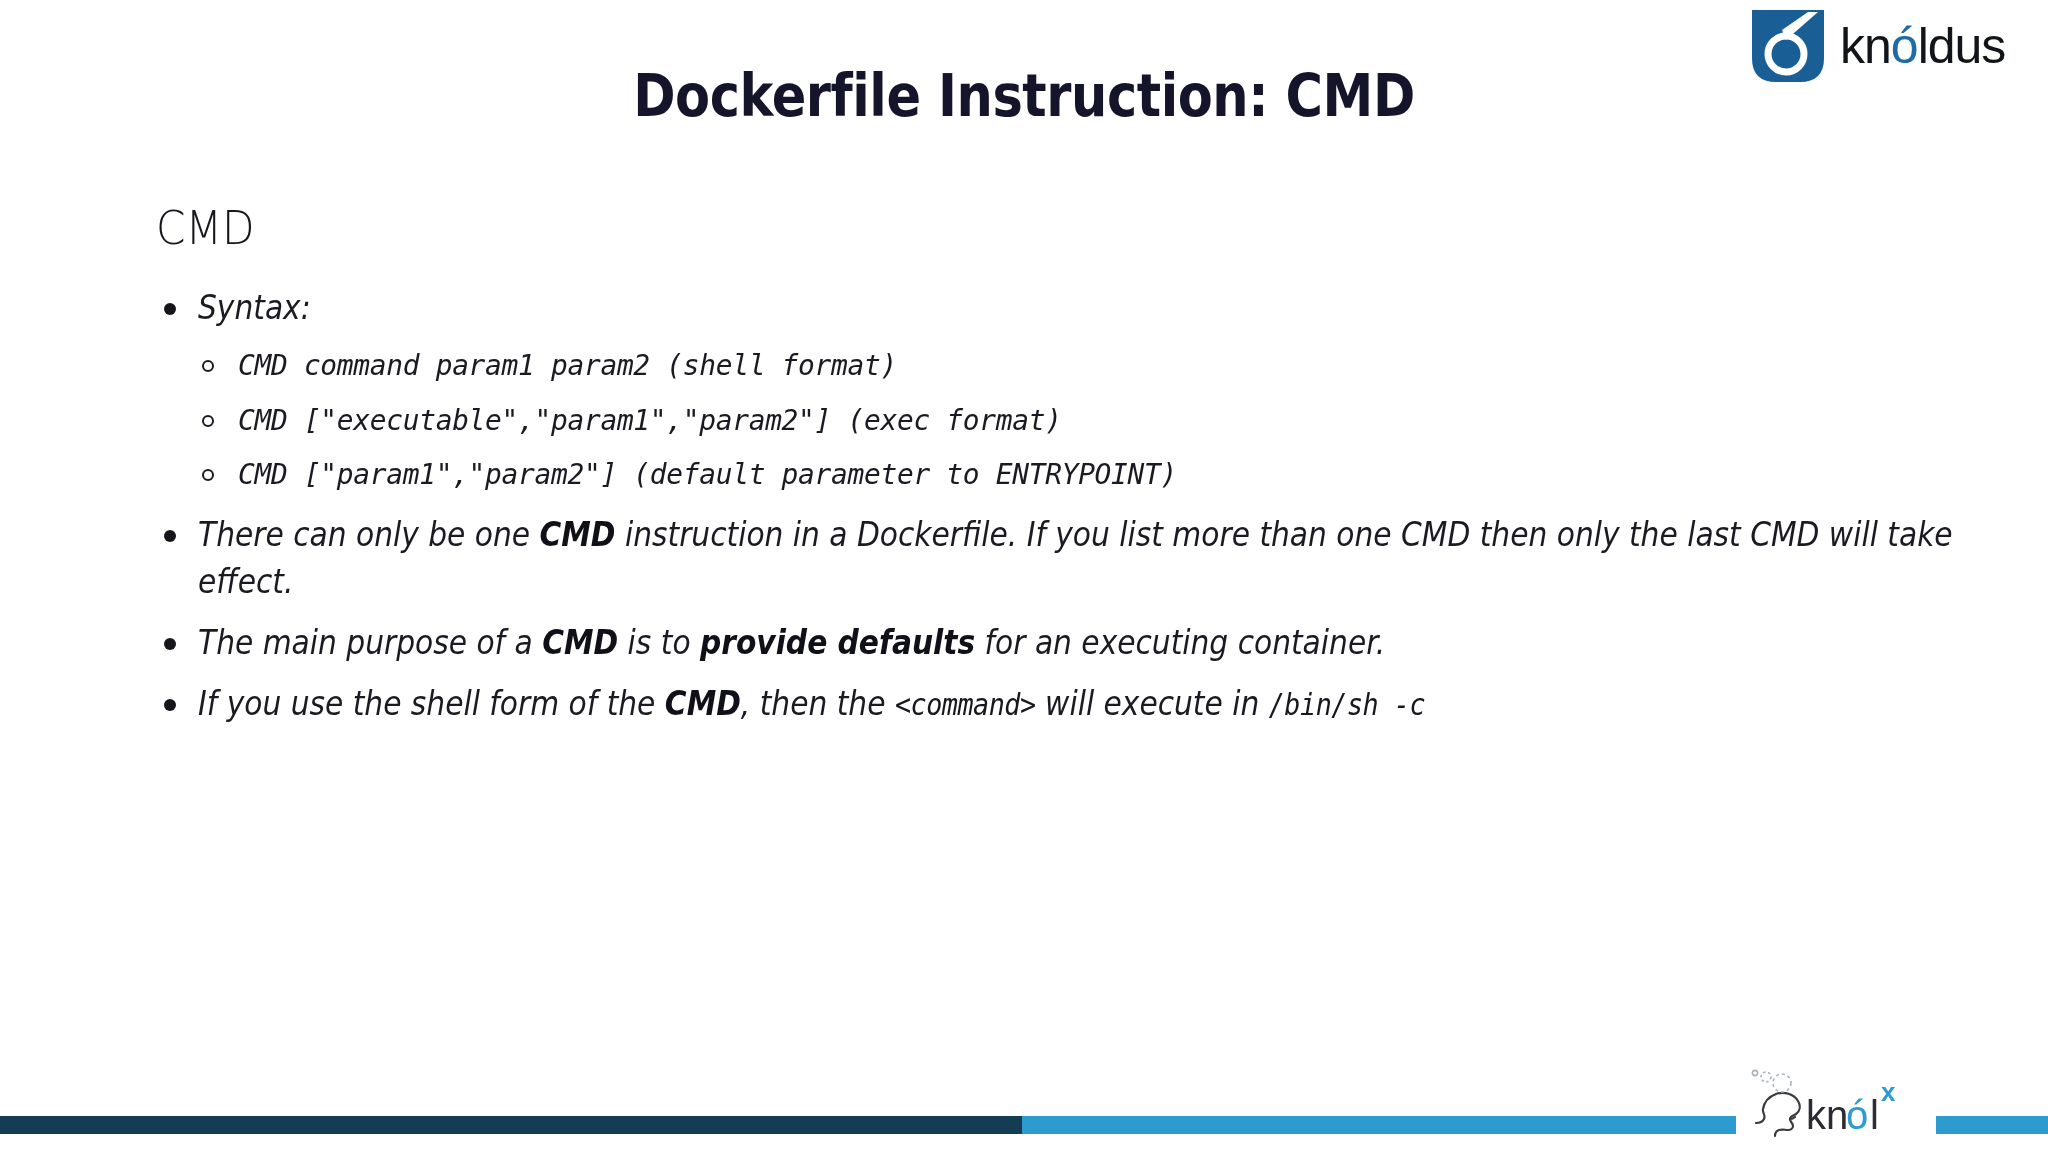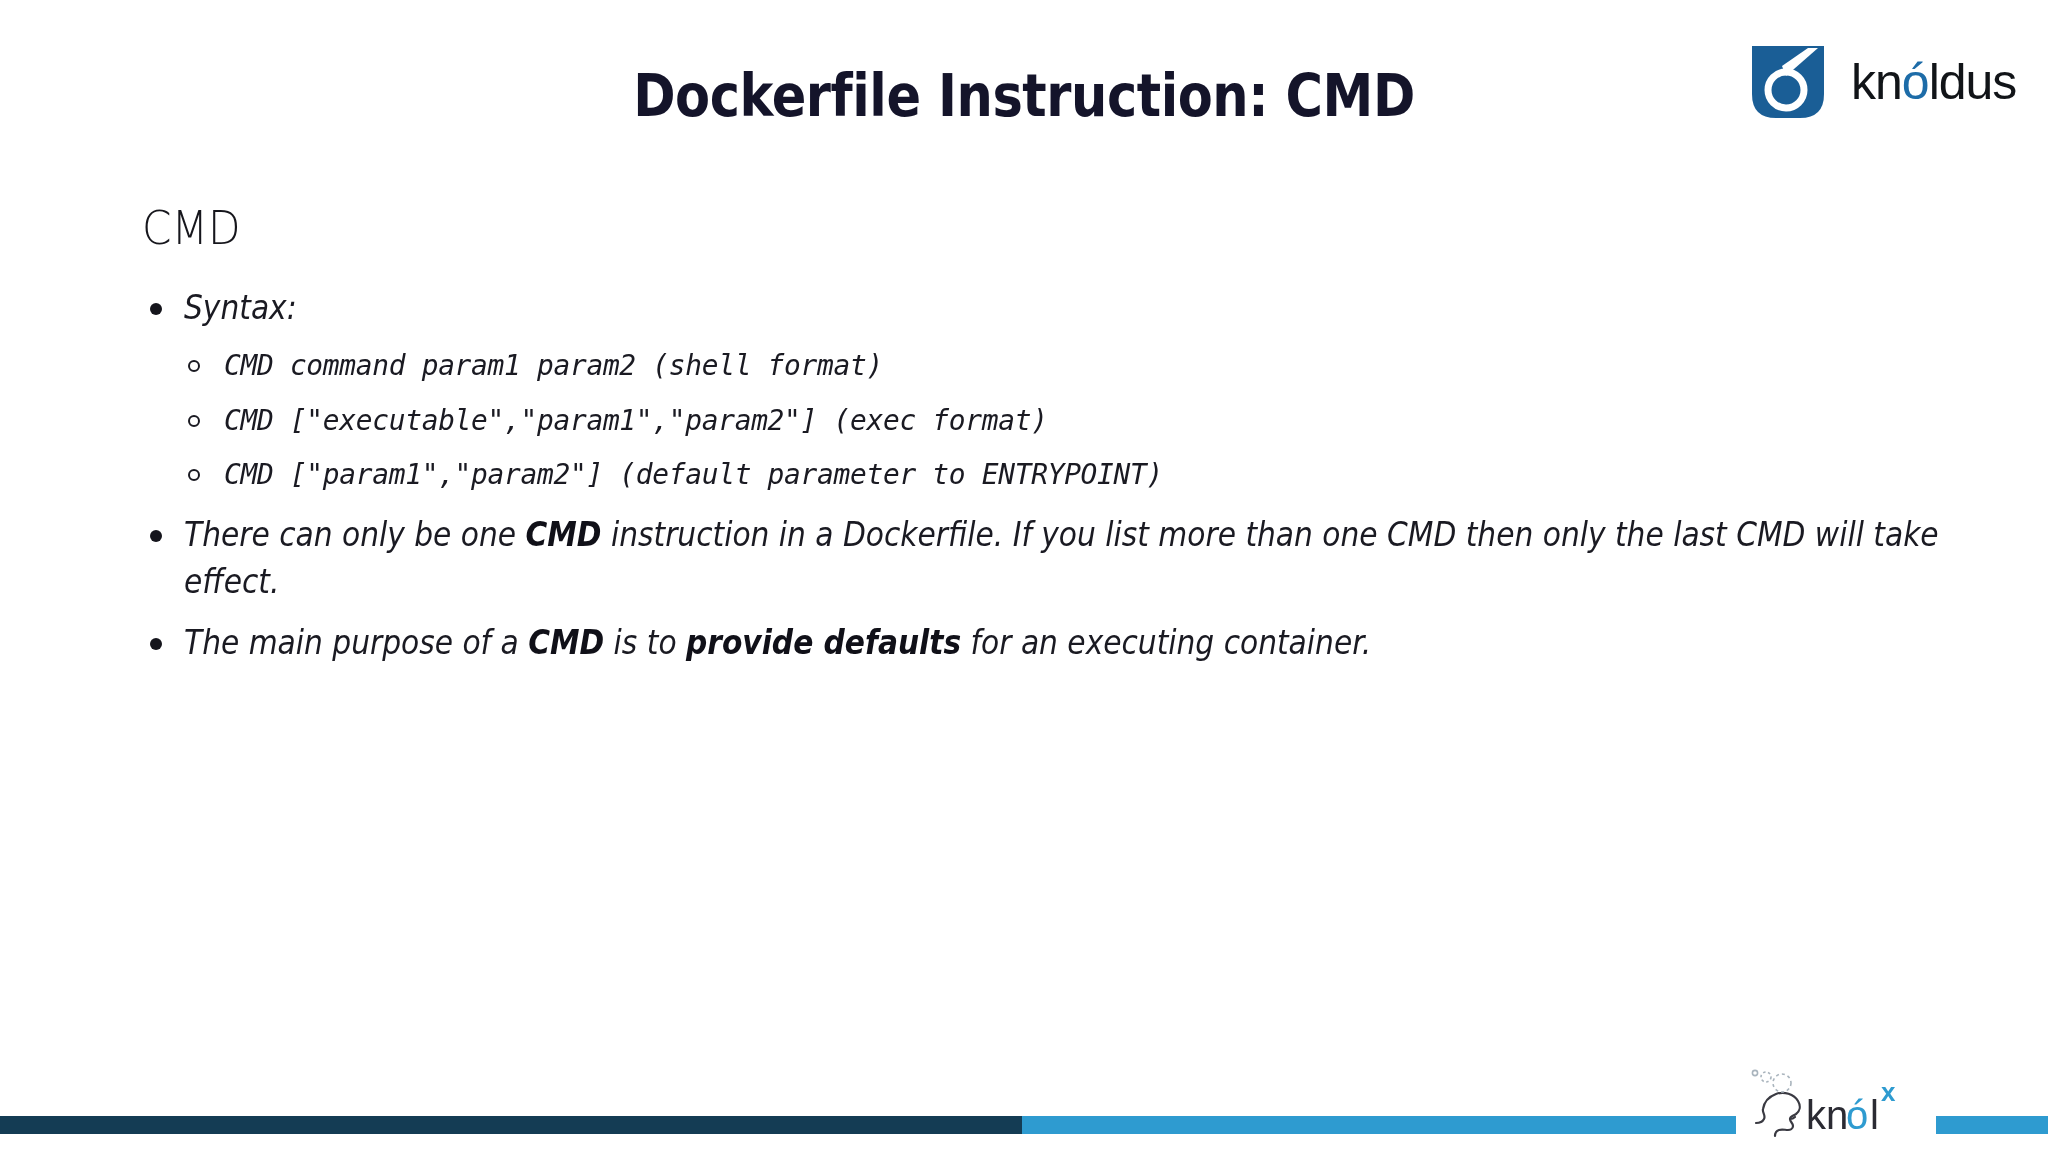--- a/index.html
+++ b/index.html
@@ -12,25 +12,25 @@
     height: 1152px;
     position: relative;
     overflow: hidden;
     font-family: "Liberation Sans", sans-serif;
     -webkit-font-smoothing: antialiased;
   }
 
   
   .logo-knoldus {
     position: absolute;
-    top: 44px;
+    top: 8px;
     left: 1752px;
     display: flex;
     align-items: center;
-    gap: 27px;
+    gap: 16px;
     height: 76px;
   }
   .logo-mark {
     position: relative;
     width: 72px;
     height: 72px;
   }
   .logo-mark svg { display: block; }
   .logo-word {
     font-family: "Liberation Sans", sans-serif;
@@ -56,21 +56,21 @@
     letter-spacing: -0.5px;
     color: #14142a;
     transform: scaleX(0.88);
     transform-origin: 50% 50%;
   }
 
   
   .content {
     position: absolute;
     top: 205px;
-    left: 142px;
+    left: 156px;
     width: 1820px;
   }
   .section-heading {
     font-family: "DejaVu Sans", sans-serif;
     font-weight: 300;
     font-size: 46px;
     color: #16161c;
     letter-spacing: 0px;
     line-height: 1;
     margin: 0 0 34px 0;
@@ -236,20 +236,24 @@
     <li>
       <span class="bullet-dot"></span>
       <span class="txt">There can only be one <b>CMD</b> instruction in a Dockerfile. If you list more than one CMD then only the last CMD will take effect.</span>
     </li>
 
     <li>
       <span class="bullet-dot"></span>
       <span class="txt">The main purpose of a <b>CMD</b> is to <b>provide defaults</b> for an executing container.</span>
     </li>
 
+    <li>
+      <span class="bullet-dot"></span>
+      <span class="txt">If you use the shell form of the <b>CMD</b>, then the <code class="mono">&lt;command&gt;</code> will execute in <code class="mono">/bin/sh -c</code></span>
+    </li>
 
   </ul>
 </div>
 
 <div class="footer-bar">
   <div class="seg-dark"></div>
   <div class="seg-light"></div>
 </div>
 
 <div class="logo-knolx">

